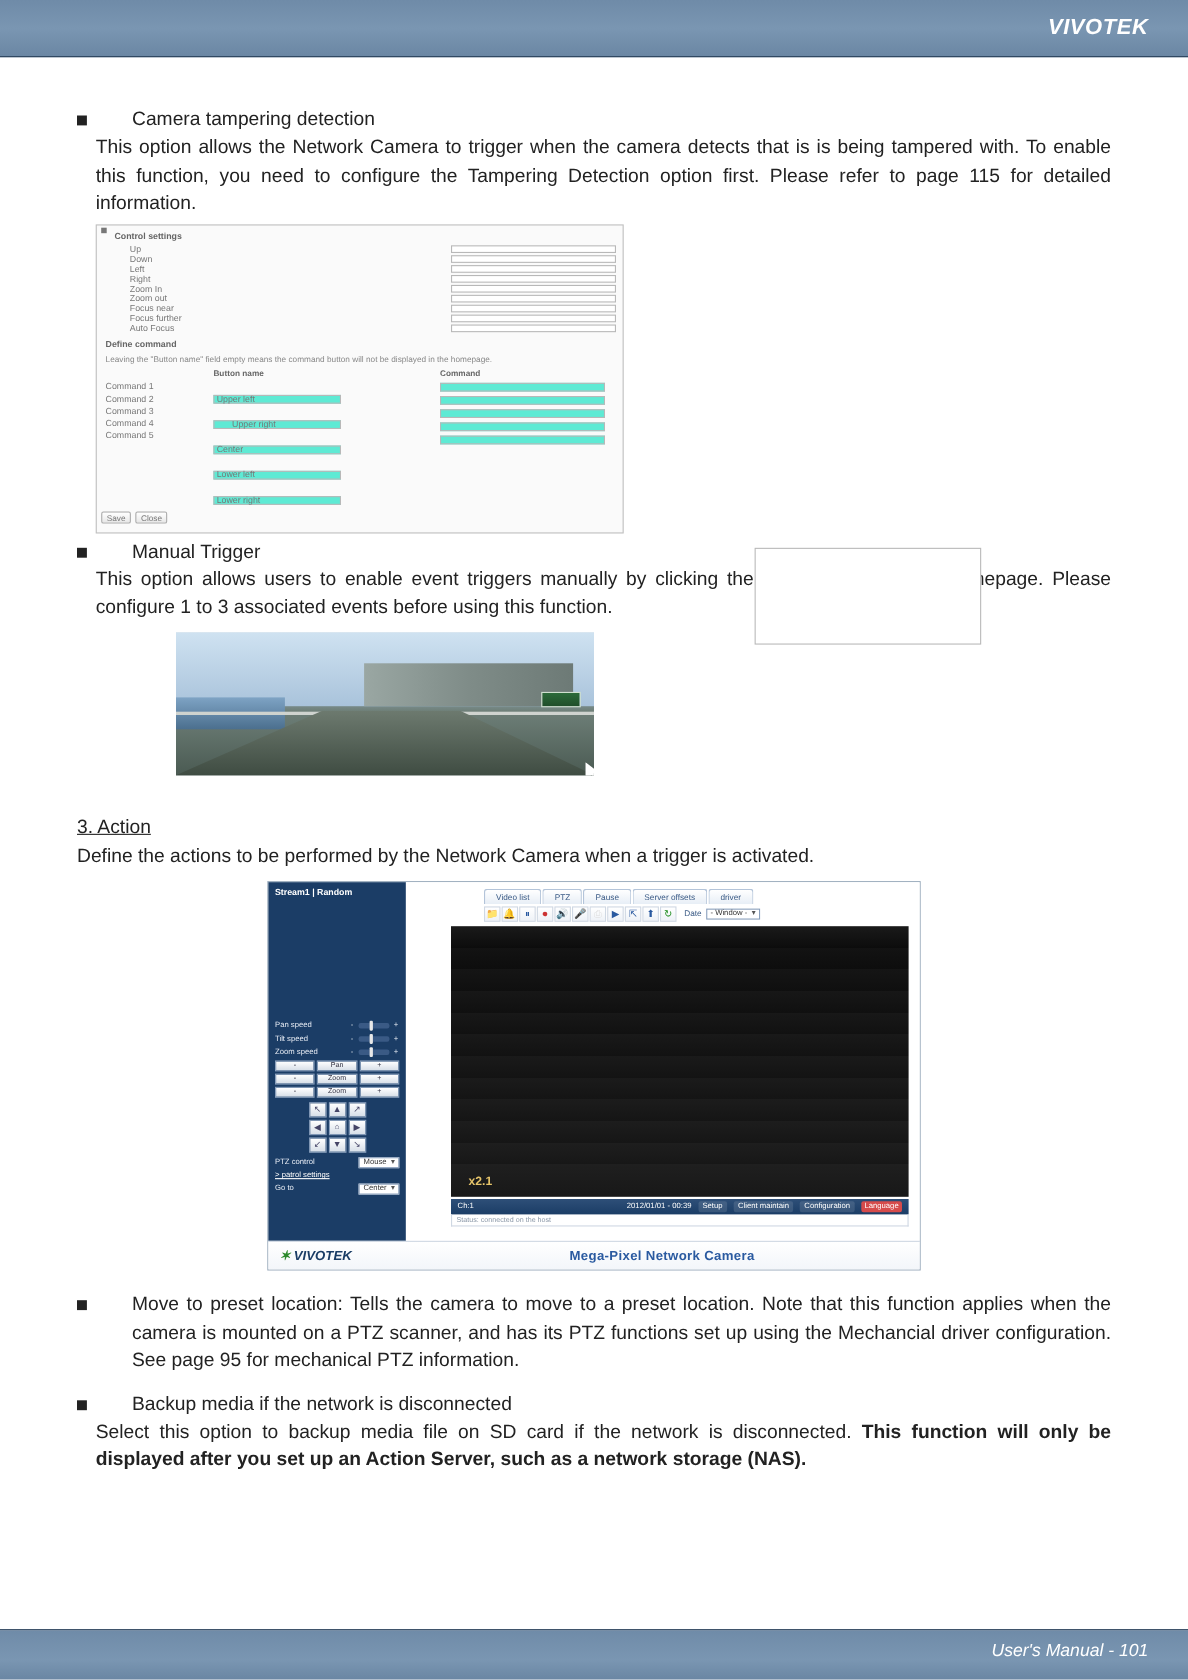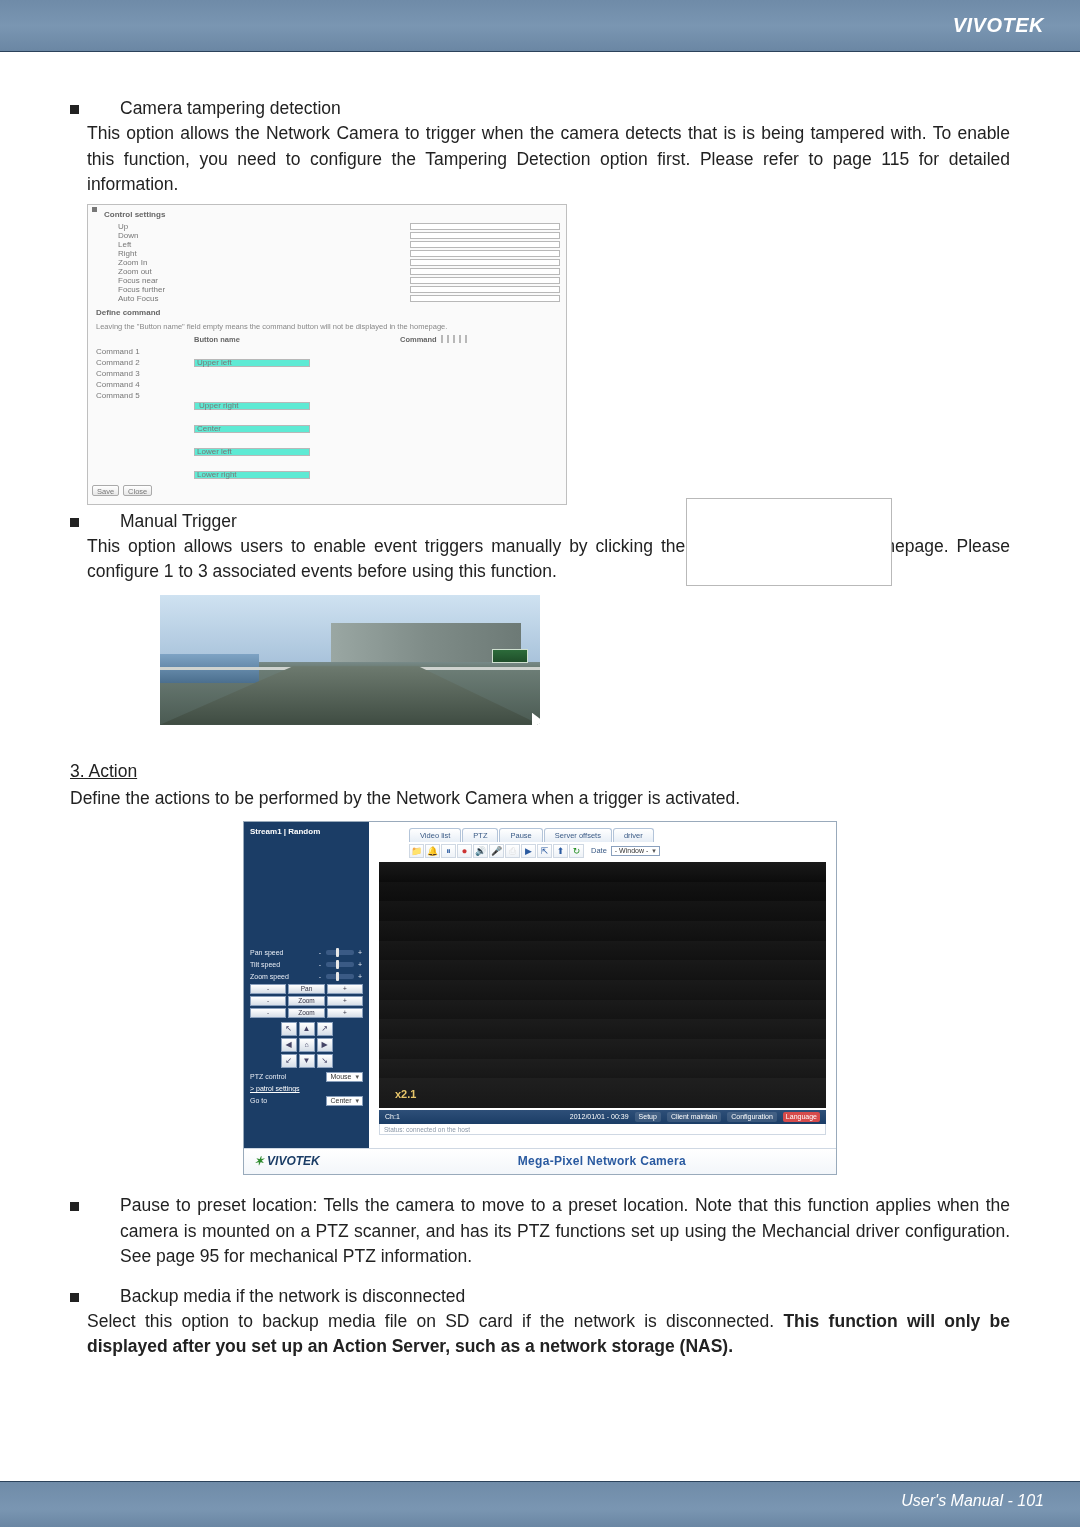--- a/index.html
+++ b/index.html
@@ -65,21 +65,21 @@
   }
   .cs-fig .dot { position:absolute; left:4px; top:2px; width:5px; height:5px; background:#777; }
   .cs-title { font-weight: bold; color:#666; font-size: 8px; margin-bottom: 2px; margin-left: 10px;}
   .cs-row { display:flex; align-items:center; height:9px;justify-content:space-between; }
   .cs-label { width: 110px; padding-left: 24px; white-space: nowrap; }
   .cs-input { margin-left: auto; width: 150px; height: 7px; border:1px solid #b8b8b8; background:#fff; }
   .cs-sub { color:#888; font-size:7.5px; padding-left: 2px; margin: 3px 0 2px 0; }
   .cs-cols { display:flex; }
   .cc-labels { width: 100px; display:flex; flex-direction:column; gap:2px; }
   .cc-col { width: 116px; display:flex; flex-direction:column; gap:15px; }
-  .cc-col2 { margin-left: 90px; width: 150px; display:flex; flex-direction:row; gap:4px;}
+  .cc-col2 { margin-left: 90px; width: 150px; display:flex; flex-direction:column; gap:4px;}
   .cc-head { font-weight:bold; color:#666; font-size:7.5px; height:9px;}
   .cc-inp { height:8px; border:1px solid #b8b8b8; background:#5eead4;}
   .cc-lab { height:9px; padding-left: 2px;}
   .cs-btns { margin-top:6px; display:flex; gap:4px; margin-left: -2px;}
   .cs-btn { font-size:7.5px; padding:0 4px; height:11px; line-height:11px; border:1px solid #aaa; background: linear-gradient(#fff,#e7e7e7); border-radius:2px;}
 
   
   .hw-fig {
     margin: 10px 0 10px 90px;
     width: 380px; height: 130px;
@@ -136,21 +136,21 @@
   .slider-row .end { width:6px; text-align:center; font-size:7px; color:#e8edf5;}
   .btnbar { display:flex; gap:2px; margin:2px 0;}
   .btnbar .b { flex:1; height:10px; background: linear-gradient(#fff,#d7dfe8); border:1px solid #8aa0bd; font-size:6.5px; color:#334; display:flex; align-items:center; justify-content:center;}
   .dpad { width:52px; margin:4px auto; display:grid; grid-template-columns:repeat(3,1fr); grid-template-rows:repeat(3,1fr); gap:2px;}
   .dpad .c { width:16px; height:14px; background: linear-gradient(#fff,#d7dfe8); border:1px solid #8aa0bd; color:#446; display:flex;align-items:center;justify-content:center; font-size:8px;}
   .dpad .home { font-size:7px;}
   .sel-row { display:flex; align-items:center; gap:3px; margin:2px 0; color:#e8edf5; font-size:7px;}
   .sel { height:10px; background:#fff; color:#333; border:1px solid #8aa0bd; padding:0 3px; display:flex; align-items:center; font-size:7px;}
   .sel .caret { margin-left:4px; font-size:7px; color:#555;}
 
-  .cam-main { position:absolute; left:125px; right:0; top:0; bottom:26px; background:#fff; }
+  .cam-main { position:absolute; left:125px; right:0; top:0; bottom:26px; background:#fff;padding-left:31px; }
   .cam-tabs { display:flex; gap:1px; padding:6px 40px 0 40px;}
   .cam-tab { height:14px; padding:0 10px; font-size:7.5px; color:#3a5a85; background: linear-gradient(#fff,#e7eef6); border:1px solid #b3c4d9; border-bottom:none; border-radius:3px 3px 0 0; display:flex; align-items:center;}
   .cam-tool { display:flex; gap:1px; padding:2px 40px; align-items:center;}
   .cam-ticon { width:15px; height:14px; border:1px solid #cfd8e3; display:flex; align-items:center; justify-content:center; font-size:9px; background: linear-gradient(#fff,#eef2f7);}
   .i-red{color:#c33;} .i-amber{color:#c80;} .i-green{color:#1a8a1a;} .i-blue{color:#2a5aa0;}
   .cam-dt { margin-left:6px; font-size:7.5px; color:#3a5a85; display:flex; align-items:center; gap:4px;}
   .cam-video {
     margin: 2px 10px 0 10px;
     height: 246px;
     background: linear-gradient(180deg, #1a1a1a 0%, #0c0c0c 8%, #131313 8%, #0d0d0d 16%, #151515 16%, #0f0f0f 24%, #171717 24%, #101010 32%, #181818 32%, #111 40%, #191919 40%, #121212 48%, #1a1a1a 48%, #131313 56%, #1b1b1b 56%, #141414 64%, #1c1c1c 64%, #151515 72%, #1d1d1d 72%, #161616 80%, #1e1e1e 80%, #171717 88%, #1f1f1f 88%, #181818 100%);
@@ -253,21 +253,21 @@
           <div class="cc-head">&nbsp;</div>
           <div class="cc-lab">Command 1</div>
           <div class="cc-lab">Command 2</div>
           <div class="cc-lab">Command 3</div>
           <div class="cc-lab">Command 4</div>
           <div class="cc-lab">Command 5</div>
         </div>
         <div class="cc-col">
           <div class="cc-head">Button name</div>
           <div class="cc-inp" style="display:flex;align-items:center;padding-left:2px;">Upper left</div>
-          <div class="cc-inp" style="display:flex;align-items:center;padding-left:4px;margin-top:20px;">Upper right</div>
+          <div class="cc-inp" style="display:flex;align-items:center;padding-left:16px;">Upper right</div>
           <div class="cc-inp" style="display:flex;align-items:center;padding-left:2px;">Center</div>
           <div class="cc-inp" style="display:flex;align-items:center;padding-left:2px;">Lower left</div>
           <div class="cc-inp" style="display:flex;align-items:center;padding-left:2px;">Lower right</div>
         </div>
         <div class="cc-col2">
           <div class="cc-head">Command</div>
           <div class="cc-inp"></div>
           <div class="cc-inp"></div>
           <div class="cc-inp"></div>
           <div class="cc-inp"></div>
@@ -420,21 +420,21 @@
             <span class="o">✶</span>
             <span>VIVOTEK</span>
           </span>
         <span class="title">Mega-Pixel Network Camera</span>
       </div>
     </div>
 
     <div class="bullet-row">
       <div class="bullet-sq"></div>
       <div class="bullet-text" style="text-align:justify;">
-        <span>Pause to preset location:</span><span> Tells the camera to move to a preset location. Note that this function applies when the camera is mounted on a PTZ scanner, and has its PTZ functions set up using the Mechancial driver configuration. See page 95 for mechanical PTZ information.</span>
+        <span>Move to preset location:</span><span> Tells the camera to move to a preset location. Note that this function applies when the camera is mounted on a PTZ scanner, and has its PTZ functions set up using the Mechancial driver configuration. See page 95 for mechanical PTZ information.</span>
       </div>
     </div>
 
     <div class="section-gap"></div>
 
     <div class="bullet-row">
       <div class="bullet-sq"></div>
       <div class="bullet-text">
         <div>Backup media if the network is disconnected</div>
       </div>

